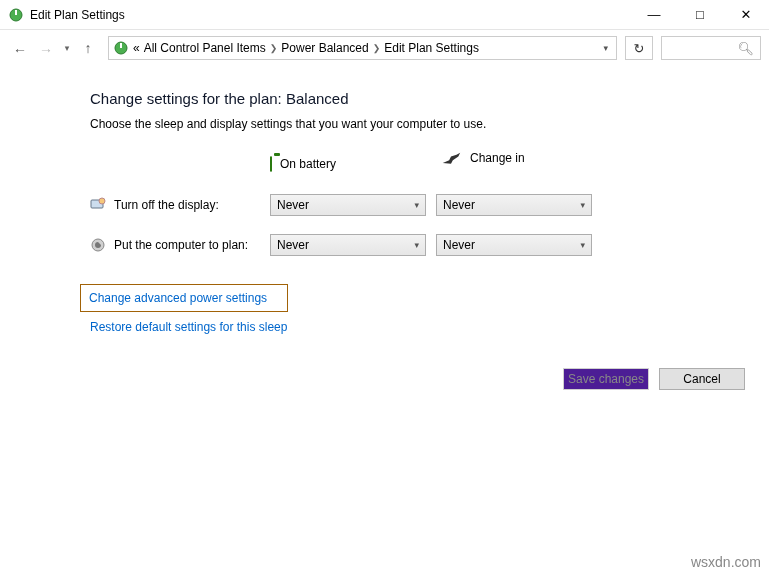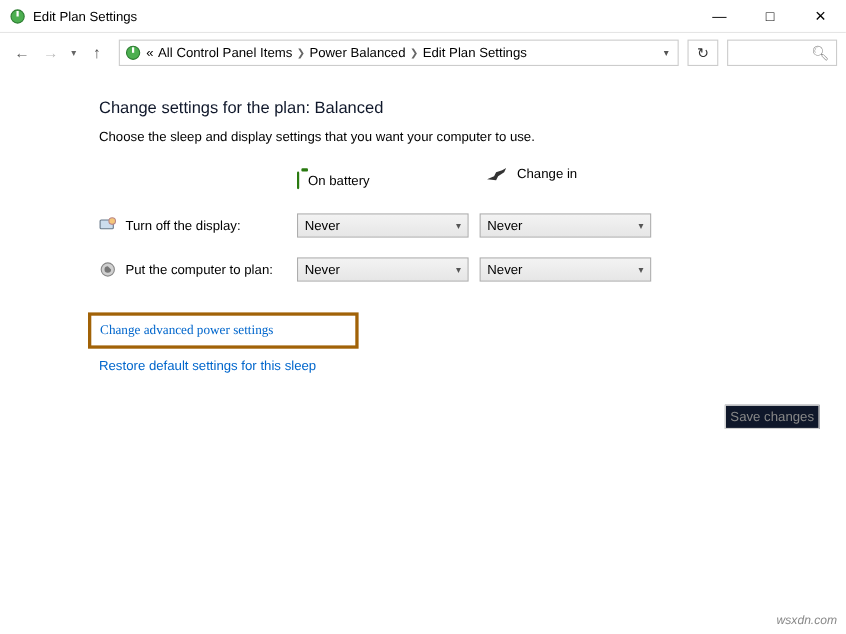--- a/index.html
+++ b/index.html
@@ -181,26 +181,25 @@
   .links {
     margin-top: 28px;
   }
   .link {
     color: #0066cc;
     font-size: 12px;
     display: block;
     width: fit-content;
   }
   .highlight-box {
-    border: 3px solid #a16207;
+    border: 1px solid #a16207;
     padding: 6px 8px;
     margin-left: -10px;
     margin-bottom: 8px;
-    width: 246px;
-    font-family: Liberation Serif, serif;
+    width: 208px;
   }
   .restore-link {
     margin-top: 6px;
   }
   .button-row {
     position: absolute;
     right: 24px;
     top: 368px;
     display: flex;
     gap: 10px;
@@ -210,30 +209,29 @@
     height: 22px;
     border: 1px solid #adadad;
     background: #e1e1e1;
     font-size: 12px;
     display: flex;
     align-items: center;
     justify-content: center;
   }
   .btn.disabled {
     color: #888;
-    background: #0f172a;
+    background: #4c1d95;
     border-color: #d0d0d0;
   }
   .watermark {
     position: absolute;
     right: 8px;
     bottom: 6px;
-    font-size: 11px;
+    font-size: 14px;
     color: #888;
-    font-style: italic;
   }
   .battery-body {
     width: 12px; height: 18px;
     background: linear-gradient(#8edc4f, #3fa81e);
     border: 1px solid #2a7a10;
     border-radius: 2px;
     position: relative;
   }
   .battery-body::before {
     content: "";
@@ -361,15 +359,16 @@
   <div class="links">
     <div class="highlight-box">
       <a class="link">Change advanced power settings</a>
     </div>
     <a class="link restore-link">Restore default settings for this sleep</a>
   </div>
 </div>
 
 <div class="button-row">
   <div class="btn disabled">Save changes</div>
+  <div class="btn">Cancel</div>
 </div>
 
 <div class="watermark">wsxdn.com</div>
 
 </body></html>

